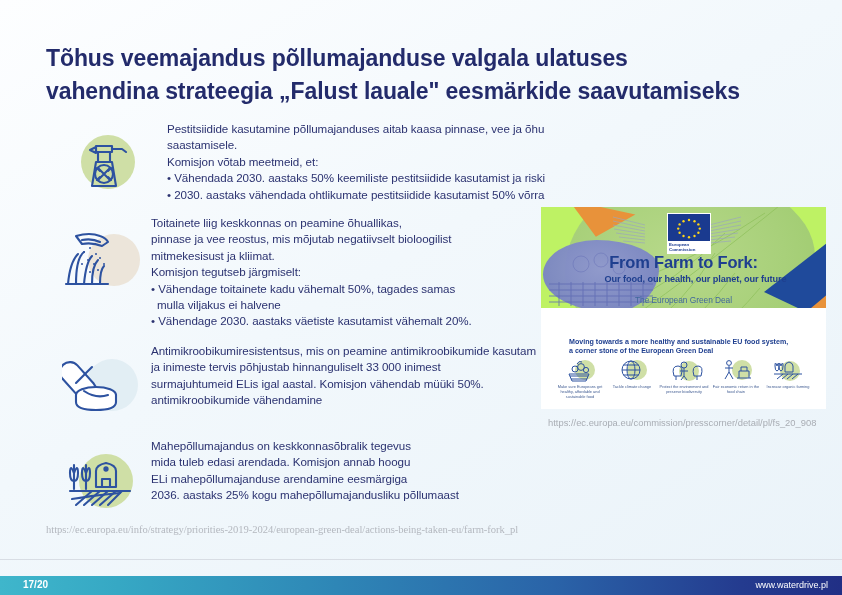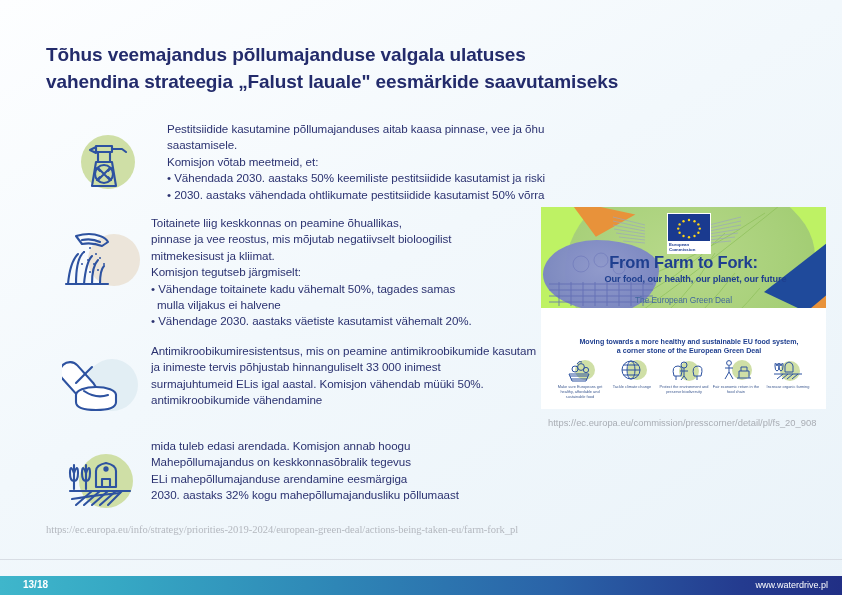--- a/index.html
+++ b/index.html
@@ -20,21 +20,21 @@
     content:"";position:absolute;inset:0;
     background:linear-gradient(150deg,#fdfeff 0%,#f2f8fc 45%,#eaf3f9 100%);
     z-index:0;
   }
   .layer{position:relative;z-index:2;}
 
   
   .title{
     position:absolute;left:46px;top:42px;width:700px;
     color:#232b6b;
-    font-size:19px;
+    font-size:23px;
     font-weight:bold;
     line-height:1.42;
     letter-spacing:-0.1px;
   }
   .title .ln{display:block;white-space:nowrap;}
 
   
   .icon-badge{
     position:absolute;
     width:86px;height:86px;
@@ -129,21 +129,21 @@
   .hero-date{
     position:absolute;right:8px;top:104px;text-align:right;
     color:#6d7fa8;font-size:4.2px;line-height:5.2px;font-weight:bold;
     z-index:5;
   }
   .poster-body{
     position:absolute;left:0;top:125px;width:285px;height:77px;background:#fff;
   }
   .pb-head{
     position:absolute;left:28px;top:6px;width:240px;
-    color:#1f3f8f;font-size:7.1px;font-weight:bold;line-height:9.4px;text-align:center;
+    color:#1f3f8f;font-size:7.1px;font-weight:bold;line-height:9.4px;
   }
   .pb-icons{
     position:absolute;left:14px;top:26px;width:258px;
     display:flex;justify-content:space-between;
   }
   .pb-item{width:50px;text-align:center;}
   .pb-item .ig{position:relative;height:24px;}
   .pb-item .cap{
     margin-top:3px;color:#3e5a91;font-size:3.9px;line-height:4.9px;
   }
@@ -275,24 +275,24 @@
     </div>
 
     <div class="block" id="block3" style="left:151px;top:343px;">
       <span class="ln">Antimikroobikumiresistentsus, mis on peamine antimikroobikumide kasutam</span>
       <span class="ln">ja inimeste tervis põhjustab hinnanguliselt 33 000 inimest</span>
       <span class="ln">surmajuhtumeid ELis igal aastal. Komisjon vähendab müüki 50%.</span>
       <span class="ln">antimikroobikumide vähendamine</span>
     </div>
 
     <div class="block" id="block4" style="left:151px;top:438px;">
+      <span class="ln">Mahepõllumajandus on keskkonnasõbralik tegevus</span>
       <span class="ln">mida tuleb edasi arendada. Komisjon annab hoogu</span>
-      <span class="ln">Mahepõllumajandus on keskkonnasõbralik tegevus</span>
       <span class="ln">ELi mahepõllumajanduse arendamine eesmärgiga</span>
-      <span class="ln">2030. aastaks 32% kogu mahepõllumajandusliku põllumaast</span>
+      <span class="ln">2036. aastaks 25% kogu mahepõllumajandusliku põllumaast</span>
     </div>
 
     <div class="poster">
 
       <div class="poster-hero">
         <div class="leaf"></div>
         <svg class="veins" width="250" height="190" viewBox="0 0 250 190">
           <g stroke="#8fc05c" stroke-width="1" fill="none" opacity=".75">
             <path d="M30 170 Q120 110 230 20"></path>
             <path d="M70 165 Q120 130 150 80"></path>
@@ -463,16 +463,16 @@
       </div>
     </div>
 
     <div class="poster-caption">https://ec.europa.eu/commission/presscorner/detail/pl/fs_20_908</div>
 
     <div class="foot-url">https://ec.europa.eu/info/strategy/priorities-2019-2024/european-green-deal/actions-being-taken-eu/farm-fork_pl</div>
     <div class="rule"></div>
   </div>
 
   <div class="bar">
-    <div class="pg">13/18</div>
+    <div class="pg">17/20</div>
     <div class="site">www.waterdrive.pl</div>
   </div>
 </div>
 
 </body></html>

